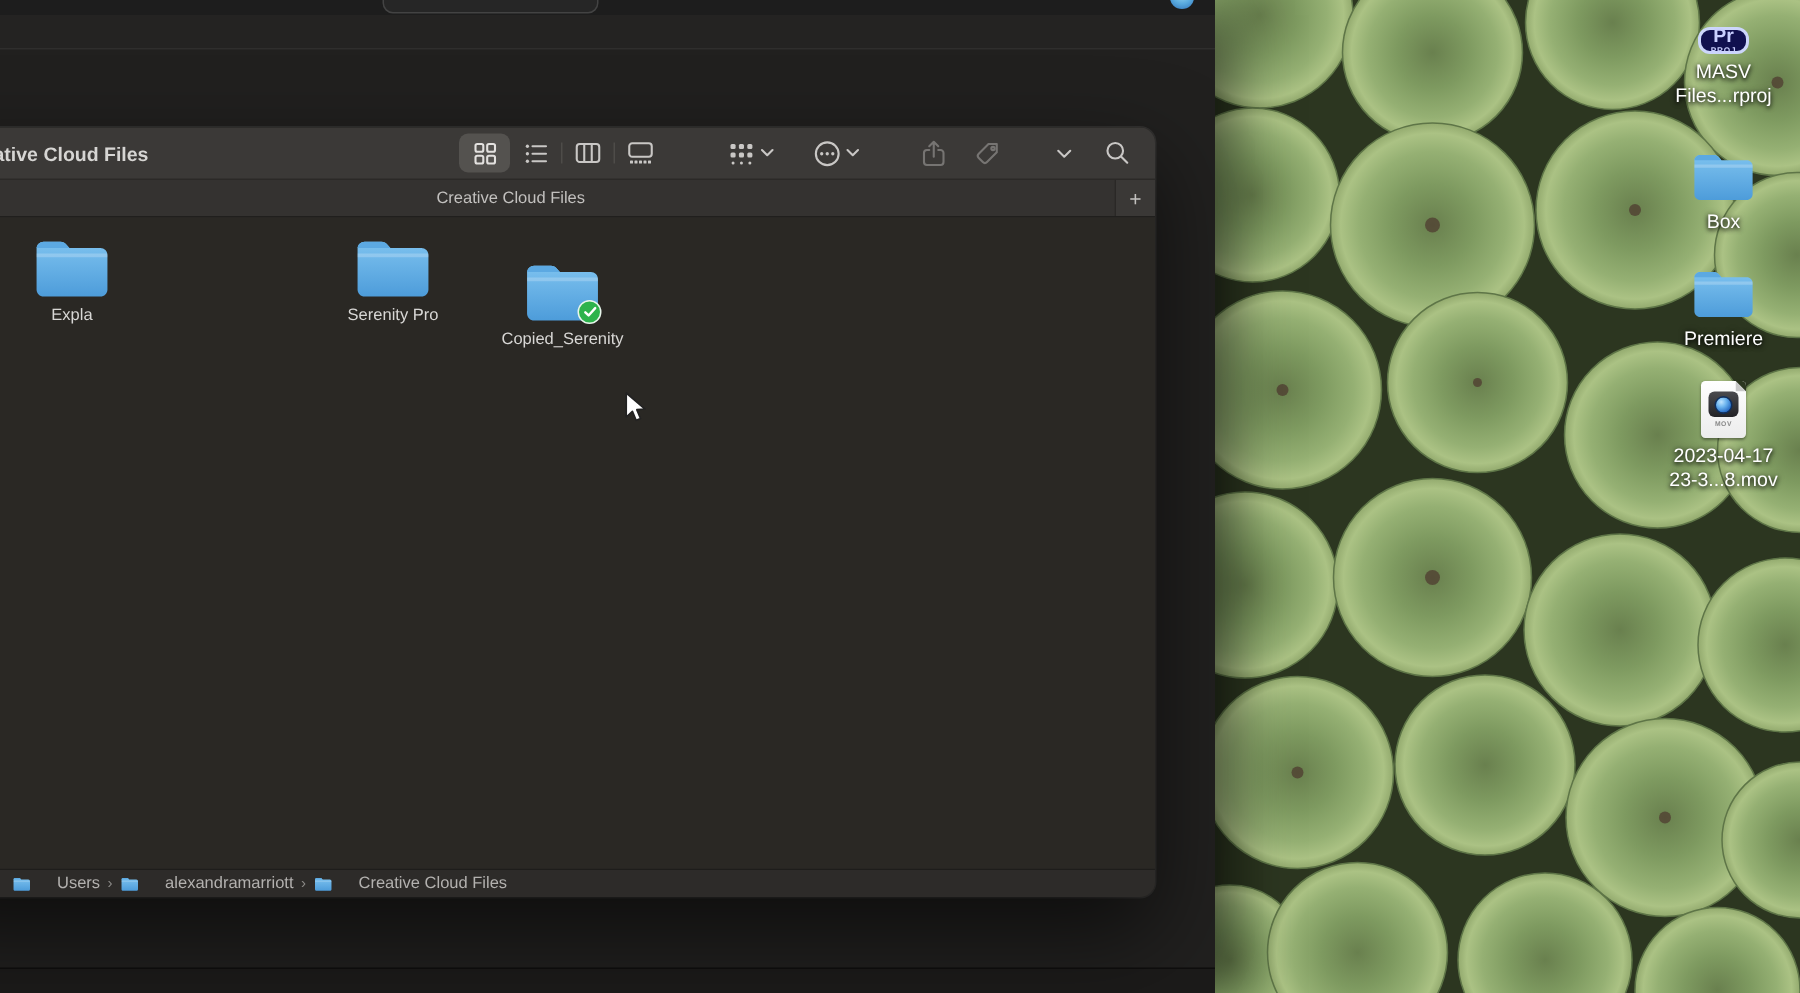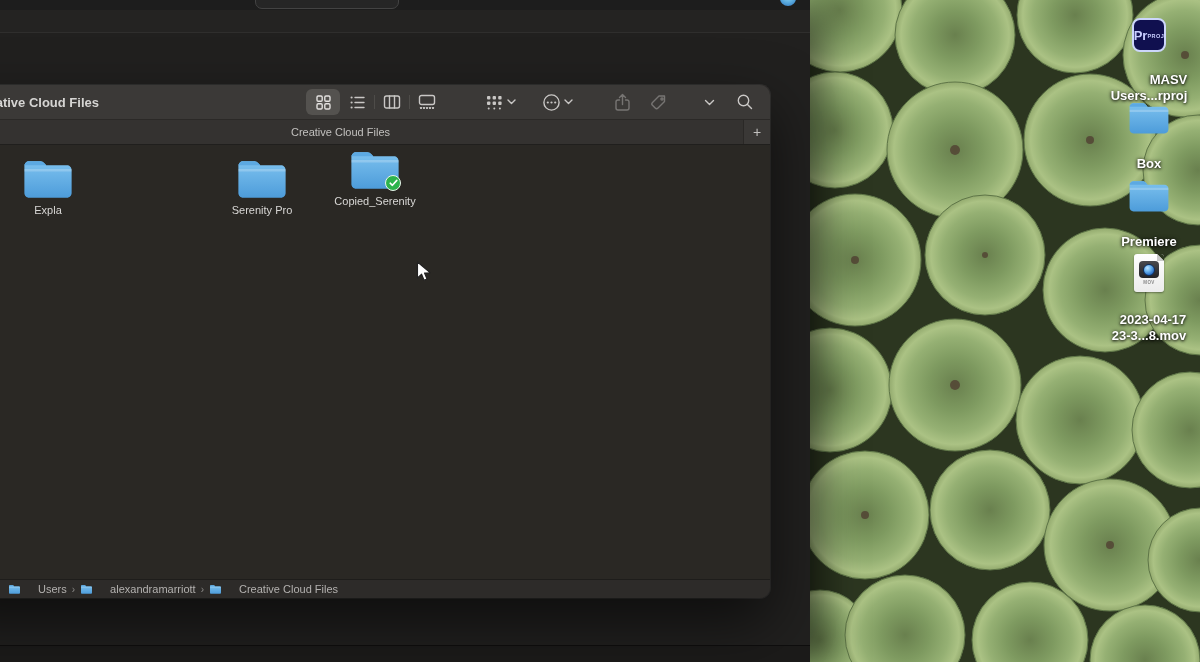--- a/index.html
+++ b/index.html
@@ -5,24 +5,24 @@
   html,body{margin:0;padding:0;background:#000;}
   body{width:1200px;height:662px;overflow:hidden;position:relative;
        font-family:"Liberation Sans",sans-serif;-webkit-font-smoothing:antialiased;}
 
   
   .wallpaper{position:absolute;inset:0;background:#2c3620;}
   .wallpaper svg{display:block;}
 
   
   .desktop-icon{position:absolute;width:110px;display:flex;flex-direction:column;align-items:center;z-index:2;}
-  .desktop-icon .dlabel{margin-top:20px;text-align:right;color:#fff;font-size:13px;font-weight:700;
+  .desktop-icon .dlabel{margin-top:4px;text-align:center;color:#fff;font-size:13px;font-weight:400;
      line-height:16px;text-shadow:0 1px 3px rgba(0,0,0,.9),0 0 4px rgba(0,0,0,.6);}
-  .pr-badge{width:34px;height:34px;border-radius:8px;background:#10104f;border:2px solid #ccd6fb;
-     box-sizing:border-box;display:flex;flex-direction:row;align-items:center;justify-content:center;}
+  .pr-badge{width:34px;height:18px;border-radius:8px;background:#10104f;border:2px solid #ccd6fb;
+     box-sizing:border-box;display:flex;flex-direction:column;align-items:center;justify-content:center;}
   .pr-badge .pr-txt{color:#c9cfff;font-size:13px;font-weight:700;line-height:13px;}
   .pr-badge .pr-sub{color:#c9cfff;font-size:5.5px;font-weight:700;letter-spacing:.5px;margin-top:1px;}
   .desk-folder{width:46px;height:36px;}
   .mov-doc{width:30px;height:38px;background:linear-gradient(#ffffff,#ececec);border-radius:3px;position:relative;
      display:flex;flex-direction:column;align-items:center;justify-content:center;box-shadow:0 1px 2px rgba(0,0,0,.4);}
   .mov-doc .dogear{position:absolute;top:0;right:0;width:0;height:0;border-top:7px solid #2c3620;border-left:7px solid #c9c9c9;border-top-right-radius:3px;}
   .qt-badge{width:20px;height:17px;border-radius:4px;background:linear-gradient(#4a4a4e,#222226);display:flex;align-items:center;justify-content:center;}
   .qt-circle{width:12px;height:12px;border-radius:50%;background:radial-gradient(circle at 35% 30%,#bfe4ff 0%,#6db5ef 35%,#1f63c0 80%,#123e7e 100%);
      border:1px solid #0e2e5e;box-sizing:border-box;}
   .mov-doc .mov-txt{font-size:4.5px;color:#8a8a8a;font-weight:700;margin-top:2px;letter-spacing:.4px;}
@@ -138,21 +138,21 @@
   </svg>
 </div>
 
 <div class="desktop-icon" style="left:1094px;top:18px;">
   <div class="pr-badge">
     <div class="pr-txt">Pr</div>
     <div class="pr-sub">PROJ</div>
   </div>
   <div class="dlabel">
     <div>MASV</div>
-    <div>Users...rproj</div>
+    <div>Files...rproj</div>
   </div>
 </div>
 
 <div class="desktop-icon" style="left:1094px;top:100px;">
   <svg class="desk-folder">
       <use href="#folder"></use>
     </svg>
   <div class="dlabel">
     <div>Box</div>
   </div>
@@ -326,21 +326,21 @@
             <use href="#folder"></use>
           </svg></div>
       <div class="flabel">Expla</div>
     </div>
     <div class="folder-item" style="left:269px;top:12px;">
       <div class="ficon"><svg width="56" height="44">
             <use href="#folder"></use>
           </svg></div>
       <div class="flabel">Serenity Pro</div>
     </div>
-    <div class="folder-item" style="left:382px;top:3px;">
+    <div class="folder-item" style="left:382px;top:28px;">
       <div class="ficon">
         <svg width="56" height="44">
             <use href="#folder"></use>
           </svg>
         <div class="sync-badge">
           <svg width="9" height="8" viewBox="0 0 9 8">
             <path d="M1.2 4.2 L3.4 6.3 L7.8 1.4" stroke="#fff" stroke-width="1.6" fill="none" stroke-linecap="round" stroke-linejoin="round"></path>
           </svg>
         </div>
       </div>

